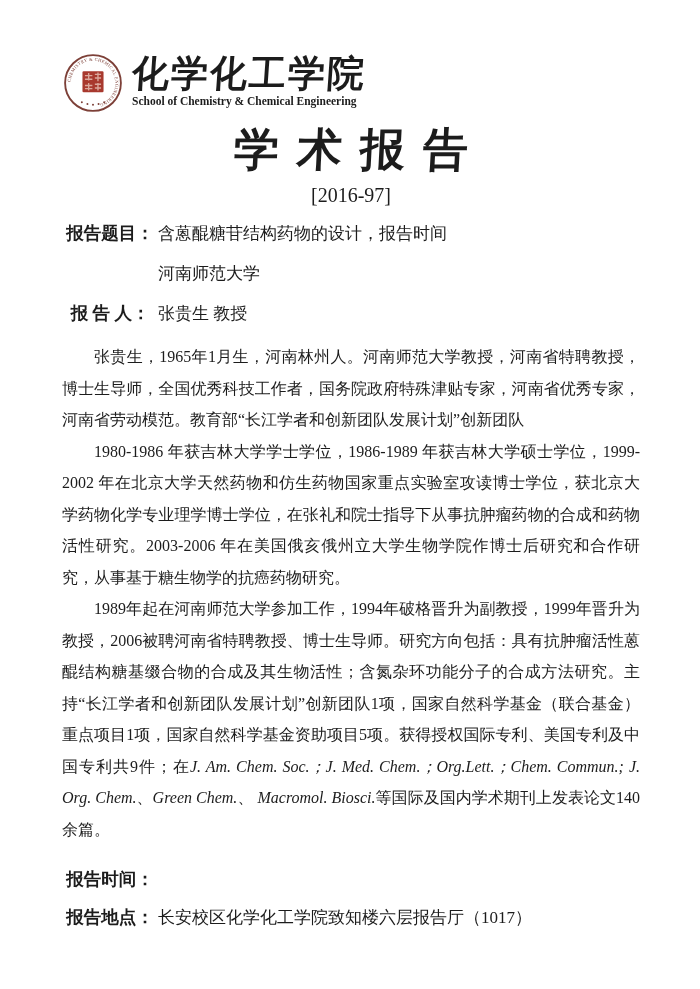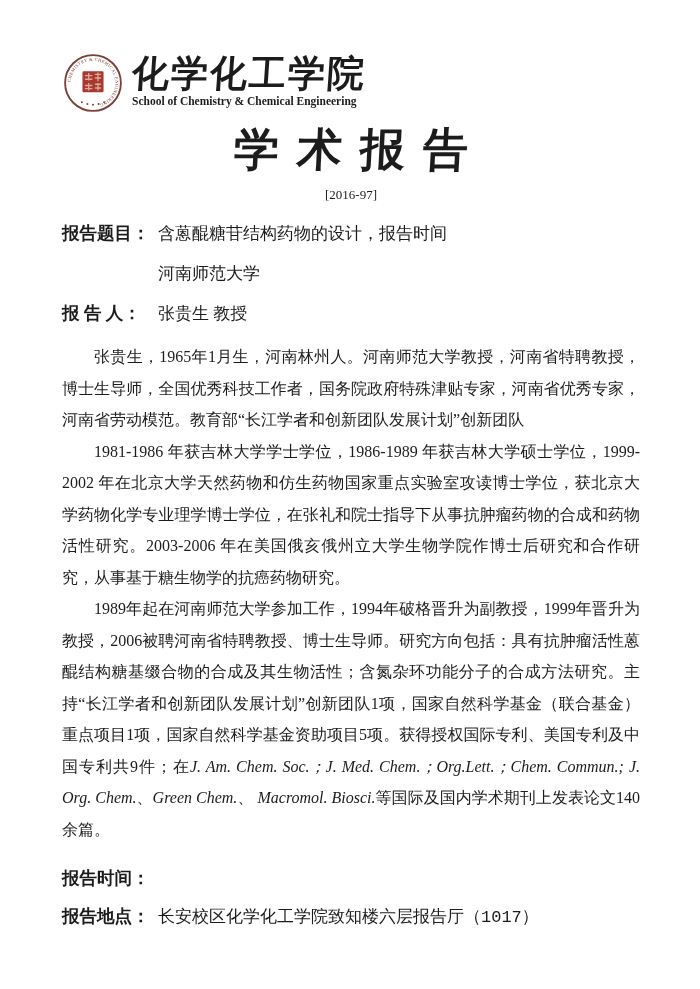--- a/index.html
+++ b/index.html
@@ -28,38 +28,38 @@
     margin-top:1px;white-space:nowrap;
   }
   
   .main-title{
     text-align:center;font-size:45px;font-weight:bold;
     letter-spacing:18px;padding-left:18px; 
     margin-top:10px;line-height:52px;
     transform:skewX(-3deg);
   }
   .doc-number{
-    text-align:center;font-size:13px;margin-top:9px;line-height:20px;
+    text-align:center;font-size:20px;margin-top:9px;line-height:20px;
   }
   
   .rows{margin-top:16px;}
-  .row{display:flex;align-items:baseline;margin-bottom:15px;line-height:25px;}
+  .row{display:flex;align-items:baseline;margin-bottom:15px;line-height:25px;text-align:center;}
   .row .lbl{
     font-weight:bold;font-size:17.5px;flex:0 0 96px;white-space:nowrap;
   }
   .row .val{font-size:17px;}
   
   .paras{margin-top:6px;}
   .paras p.para{
     margin:0;font-size:16px;line-height:31.5px;
     text-indent:2em;text-align:justify;
   }
   .ital{font-style:italic;font-family:"Liberation Serif","DejaVu Serif",serif;}
   
-  .sched{margin-top:22px;font-family:Liberation Mono, monospace;}
+  .sched{margin-top:22px;}
   .sched .row{margin-bottom:13px;}
   .seal-ring-text{font-size:7.2px;letter-spacing:0.6px;fill:#7d4038;font-family:"Liberation Serif",serif;}
 </style>
 </head>
 <body>
 
 <div class="page">
 
   <div class="hdr">
     <svg class="seal" viewBox="0 0 100 100" aria-hidden="true">
@@ -108,21 +108,21 @@
       <span class="val">河南师范大学</span>
     </div>
     <div class="row">
       <span class="lbl">报 告 人：</span>
       <span class="val">张贵生  教授</span>
     </div>
   </div>
 
   <div class="paras">
       <p class="para"><span>张贵生，1965年1月生，河南林州人。河南师范大学教授，河南省特聘教授，博士生导师，全国优秀科技工作者，国务院政府特殊津贴专家，河南省优秀专家，河南省劳动模范。教育部“长江学者和创新团队发展计划”创新团队</span></p>
-      <p class="para"><span>1981-1986 年获吉林大学学士学位，1986-1989 年获吉林大学硕士学位，1999-2002 年在北京大学天然药物和仿生药物国家重点实验室攻读博士学位，获北京大学药物化学专业理学博士学位，在张礼和院士指导下从事抗肿瘤药物的合成和药物活性研究。2003-2006 年在美国俄亥俄州立大学生物学院作博士后研究和合作研究，从事基于糖生物学的抗癌药物研究。</span></p>
+      <p class="para"><span>1980-1986 年获吉林大学学士学位，1986-1989 年获吉林大学硕士学位，1999-2002 年在北京大学天然药物和仿生药物国家重点实验室攻读博士学位，获北京大学药物化学专业理学博士学位，在张礼和院士指导下从事抗肿瘤药物的合成和药物活性研究。2003-2006 年在美国俄亥俄州立大学生物学院作博士后研究和合作研究，从事基于糖生物学的抗癌药物研究。</span></p>
       <p class="para"><span>1989年起在河南师范大学参加工作，1994年破格晋升为副教授，1999年晋升为教授，2006被聘河南省特聘教授、博士生导师。研究方向包括：具有抗肿瘤活性蒽醌结构糖基缀合物的合成及其生物活性；含氮杂环功能分子的合成方法研究。主持“长江学者和创新团队发展计划”创新团队1项，国家自然科学基金（联合基金）重点项目1项，国家自然科学基金资助项目5项。获得授权国际专利、美国专利及中国专利共9件；在</span><span class="ital">J. Am. Chem. Soc.；J. Med. Chem.；Org.Lett.；Chem. Commun.; J. Org. Chem.</span><span>、</span><span class="ital">Green Chem.</span><span>、 </span><span class="ital">Macromol. Biosci.</span><span>等国际及国内学术期刊上发表论文140余篇。</span></p>
     </div>
 
   <div class="sched">
     <div class="row">
       <span class="lbl">报告时间：</span>
     </div>
     <div class="row">
       <span class="lbl">报告地点：</span>
       <span class="val">长安校区化学化工学院致知楼六层报告厅（1017）</span>

